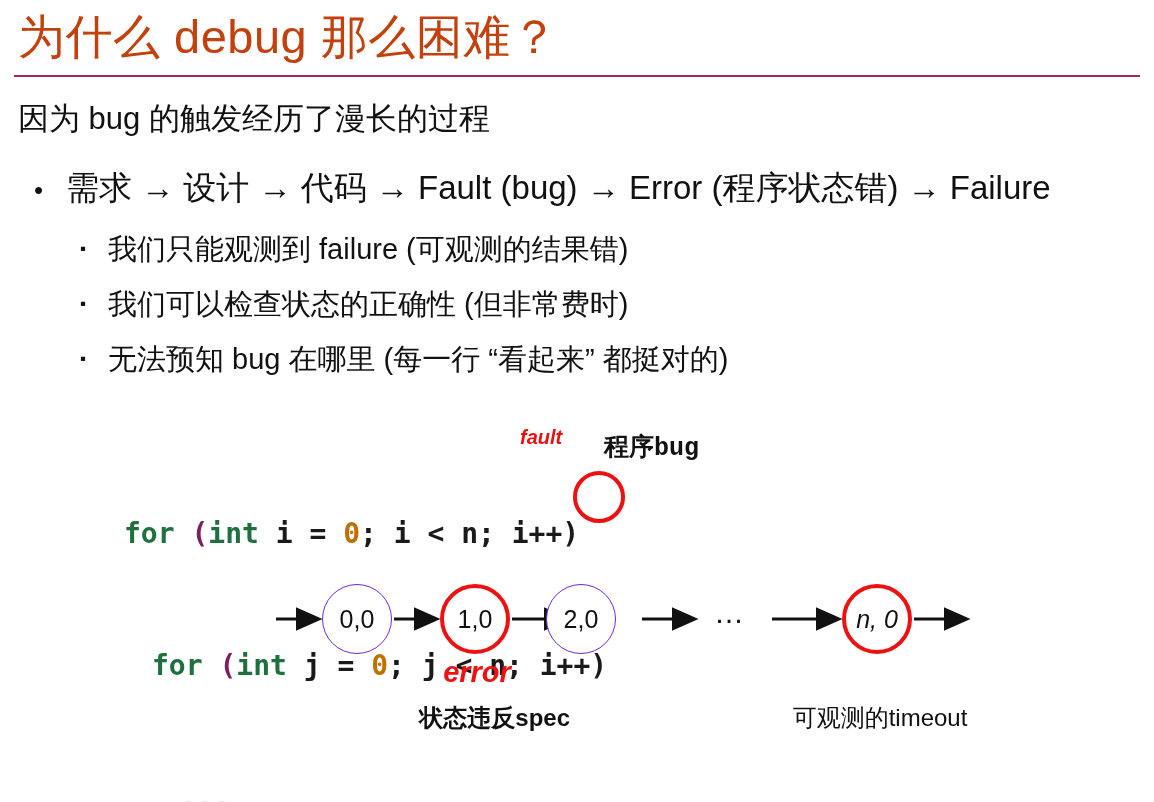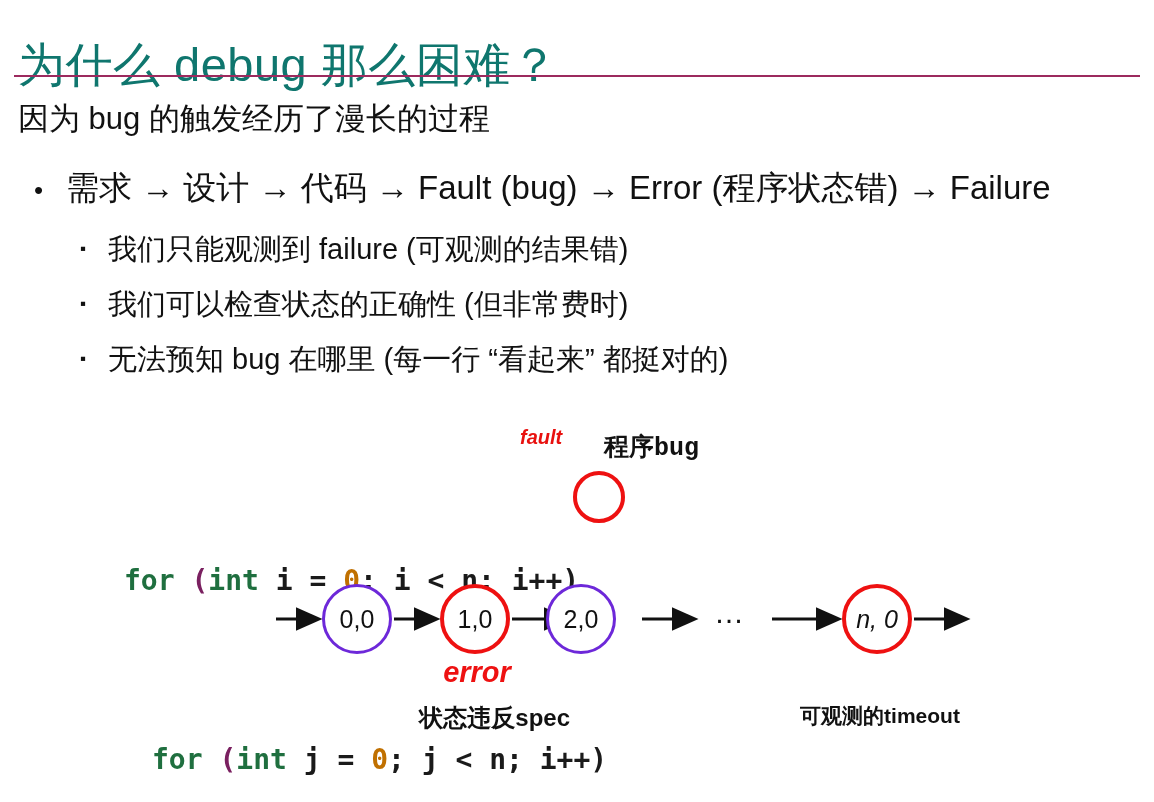--- a/index.html
+++ b/index.html
@@ -23,23 +23,22 @@
   }
 
   
   .title {
     position: absolute;
     left: 18px;
     top: 6px;
     font-size: 47px;
     font-weight: 400;
     letter-spacing: 0.5px;
-    color: #0f766e;
-    white-space: nowrap;
-    margin-top: 28px;
+    color: #c2410c;
+    white-space: nowrap;
   }
   .title-rule {
     position: absolute;
     left: 14px;
     top: 75px;
     width: 1126px;
     height: 2px;
     background: #9c2a5e;
   }
 
@@ -102,21 +101,21 @@
     font-weight: bold;
     line-height: 44px;
     white-space: pre;
     color: #1a1a1a;
   }
   .code .kw { color: #1f6f3f; }
   .code .num { color: #c07000; }
   .code .punct { color: #7a2060; }
   .code .id { color: #1a1a1a; }
 
-  .code-line { position: relative; height: 44px; margin-top: 47px; }
+  .code-line { position: relative; height: 44px; }
 
   .fault-label {
     position: absolute;
     left: 520px;
     top: 426px;
     font-size: 20px;
     font-style: italic;
     font-weight: bold;
     color: #e8110f;
     white-space: nowrap;
@@ -150,21 +149,21 @@
     left: 0;
     top: 560px;
     width: 1154px;
     height: 200px;
   }
   .node {
     position: absolute;
     width: 70px;
     height: 70px;
     border-radius: 50%;
-    border: 3px solid #6d28d9;
+    border: 1px solid #6d28d9;
     box-sizing: border-box;
     display: flex;
     align-items: center;
     justify-content: center;
     font-size: 25px;
     background: #ffffff;
     color: #111111;
   }
   .node.red { border-color: #ee1111; border-width: 4px; }
   .node.italic { font-style: italic; }
@@ -214,22 +213,22 @@
     font-size: 24px;
     font-weight: bold;
     color: #111111;
   }
   .cap-failure {
     position: absolute;
     left: 760px;
     top: 142px;
     width: 240px;
     text-align: center;
-    font-size: 21px;
-    font-weight: bold;
+    font-size: 24px;
+    font-weight: normal;
     color: #111111;
   }
   .arrow-svg {
     position: absolute;
     left: 0; top: 0;
     width: 1154px;
     height: 200px;
   }
 </style>
 </head>

